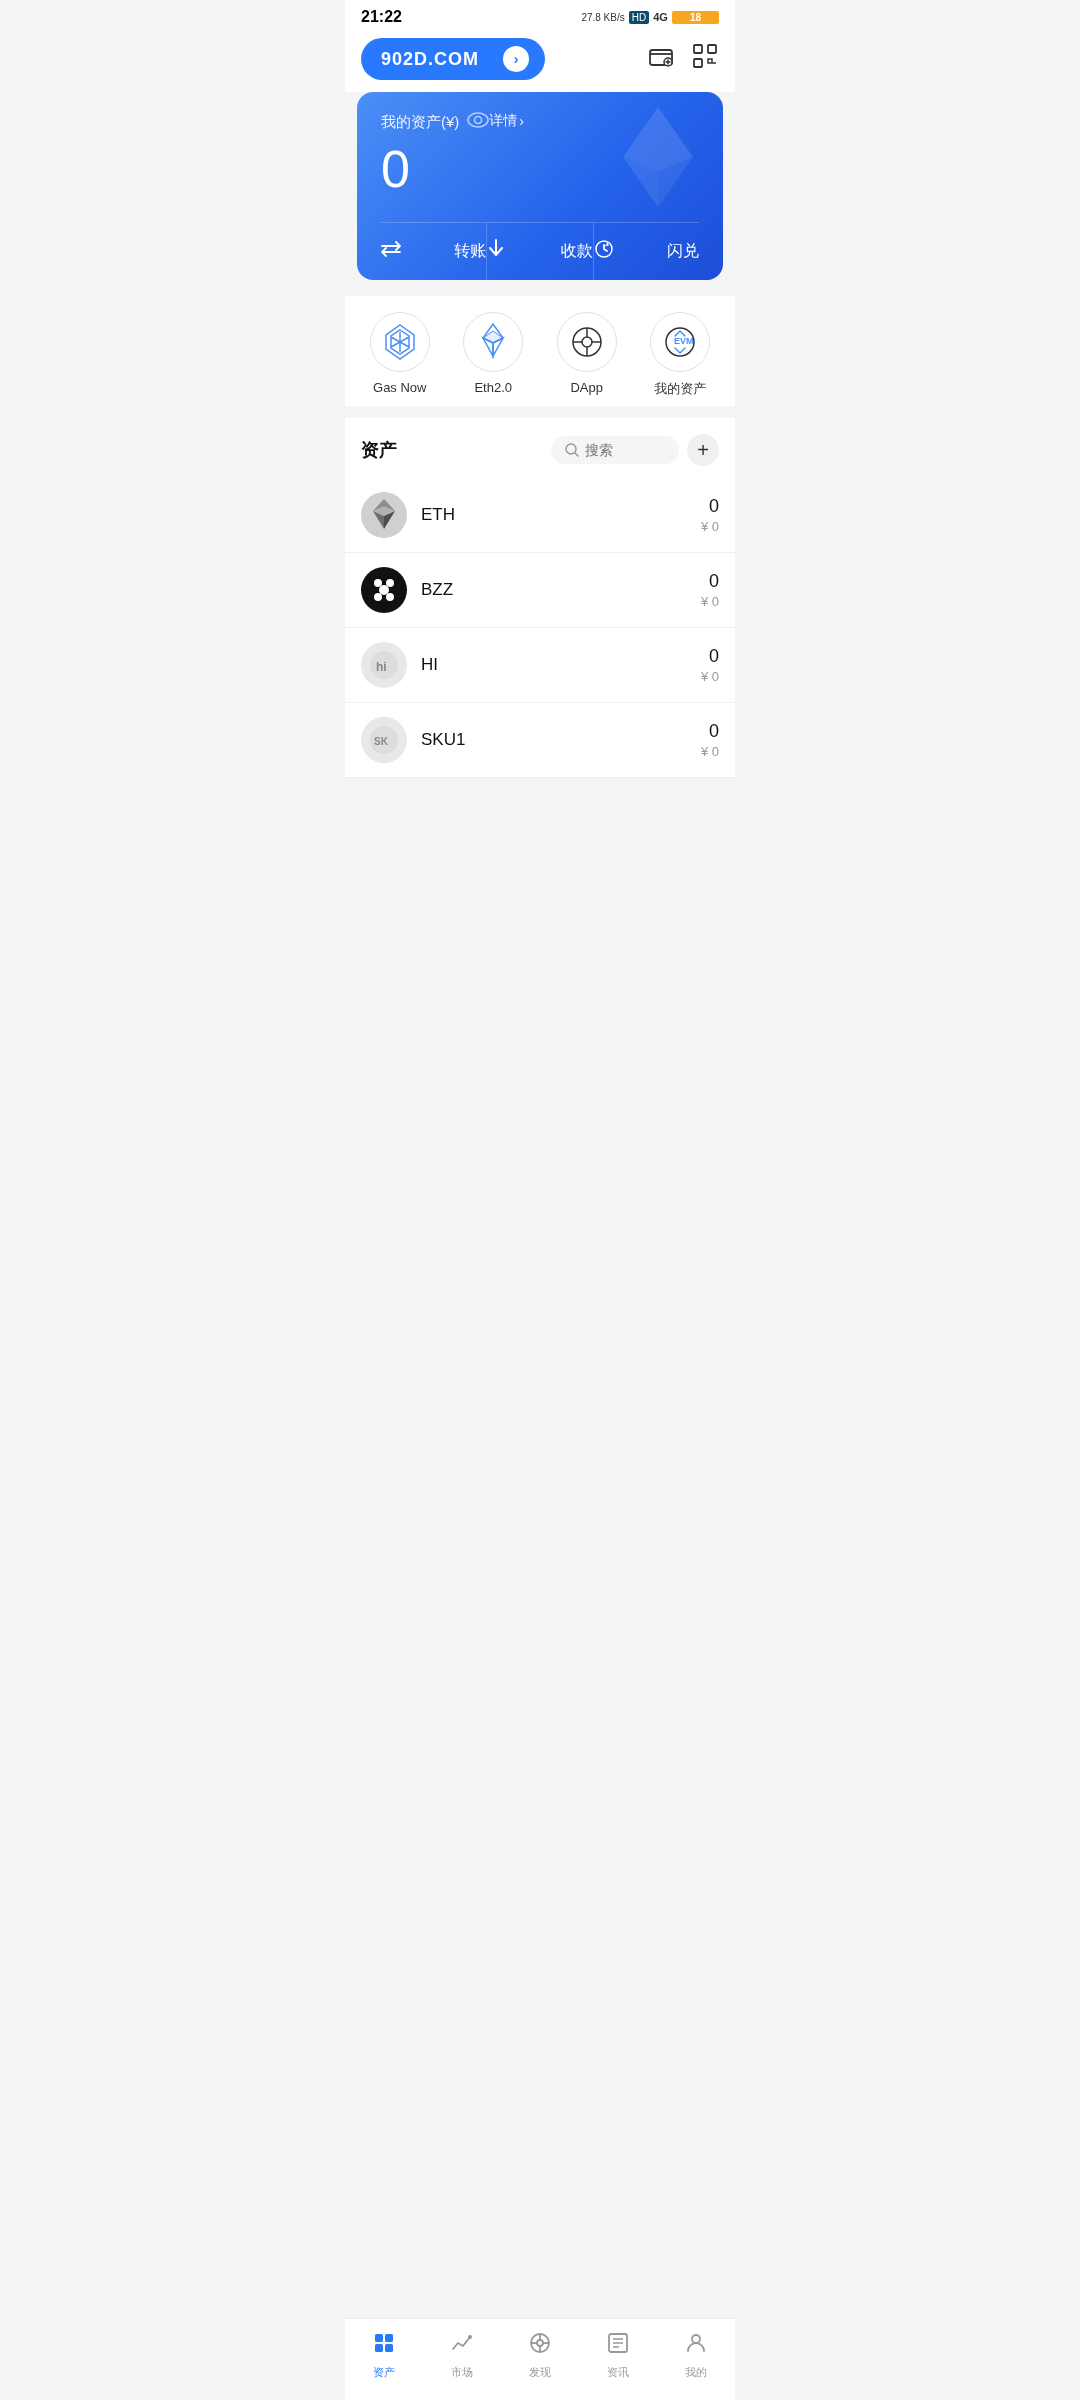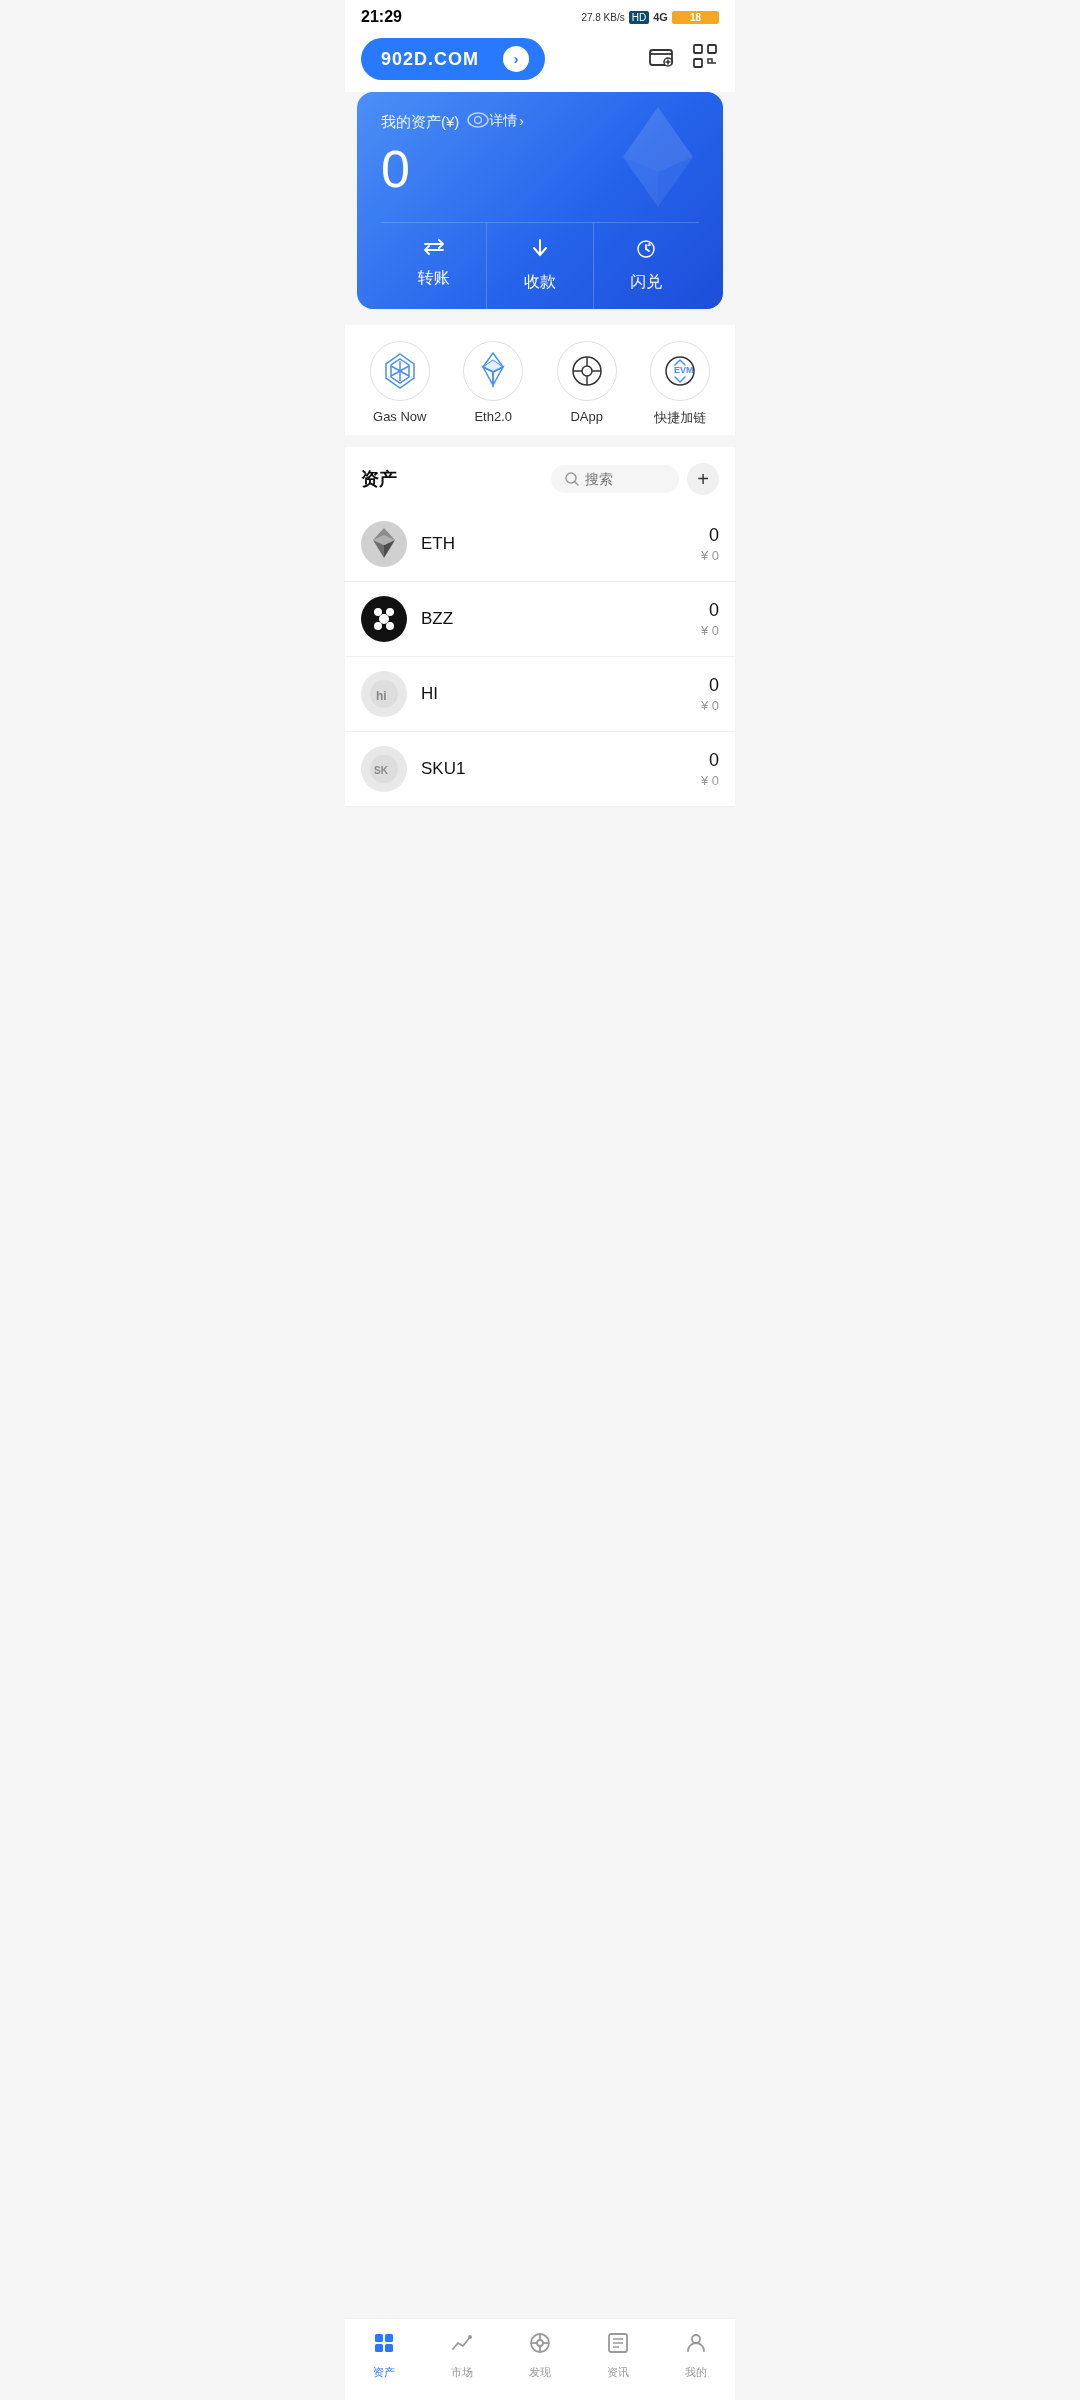--- a/index.html
+++ b/index.html
@@ -135,23 +135,23 @@
 
     
     .asset-actions {
       display: flex;
       margin-top: 24px;
       border-top: 1px solid rgba(255,255,255,0.2);
     }
     .action-btn {
       flex: 1;
       display: flex;
-      flex-direction: column;
-      align-items: center;
-      justify-content: flex-start;
+      flex-direction: row;
+      align-items: center;
+      justify-content: space-between;
       gap: 8px;
       padding: 16px 0;
       color: #fff;
       font-size: 16px;
       border: none;
       background: transparent;
       cursor: pointer;
       font-family: Liberation Mono, monospace;
     }
     .action-btn + .action-btn {
@@ -329,21 +329,21 @@
     }
     .eth-svg-large { width: 90px; height: 110px; }
 
     
     .bottom-spacer { height: 80px; }
   </style>
 </head>
 <body>
 
 <div class="status-bar">
-  <span class="status-time">21:29</span>
+  <span class="status-time">21:22</span>
   <div class="status-icons">
     <span>27.8 KB/s</span>
     <span style="background:#0c4a6e;color:#fff;padding:1px 3px;border-radius:2px;font-size:10px;">HD</span>
     <span style="font-size:11px;font-weight:600;">4G</span>
     <span class="battery-icon">18</span>
   </div>
 </div>
 
 <div class="header">
   <div class="brand-pill">
@@ -474,21 +474,21 @@
 
   <div class="quick-item">
     <div class="quick-icon-wrap">
       <svg width="38" height="40" viewBox="0 0 38 40" fill="none">
         <circle cx="19" cy="20" r="14" stroke="#333" stroke-width="1.5"></circle>
         <text x="13" y="22" font-size="9" font-weight="700" fill="#4b8ff7" font-family="sans-serif">EVM</text>
         <path d="M14 26 L19 31 L24 26" stroke="#4b8ff7" stroke-width="1.5" stroke-linecap="round"></path>
         <path d="M14 14 L19 9 L24 14" stroke="#4b8ff7" stroke-width="1.5" stroke-linecap="round"></path>
       </svg>
     </div>
-    <span class="quick-label">快捷加链</span>
+    <span class="quick-label">我的资产</span>
   </div>
 </div>
 
 <div class="assets-section">
   <div class="assets-header">
     <span class="assets-title">资产</span>
     <div class="search-area">
       <div class="search-box">
         <svg width="14" height="14" viewBox="0 0 14 14" fill="none">
           <circle cx="6" cy="6" r="5" stroke="#999" stroke-width="1.5"></circle>

